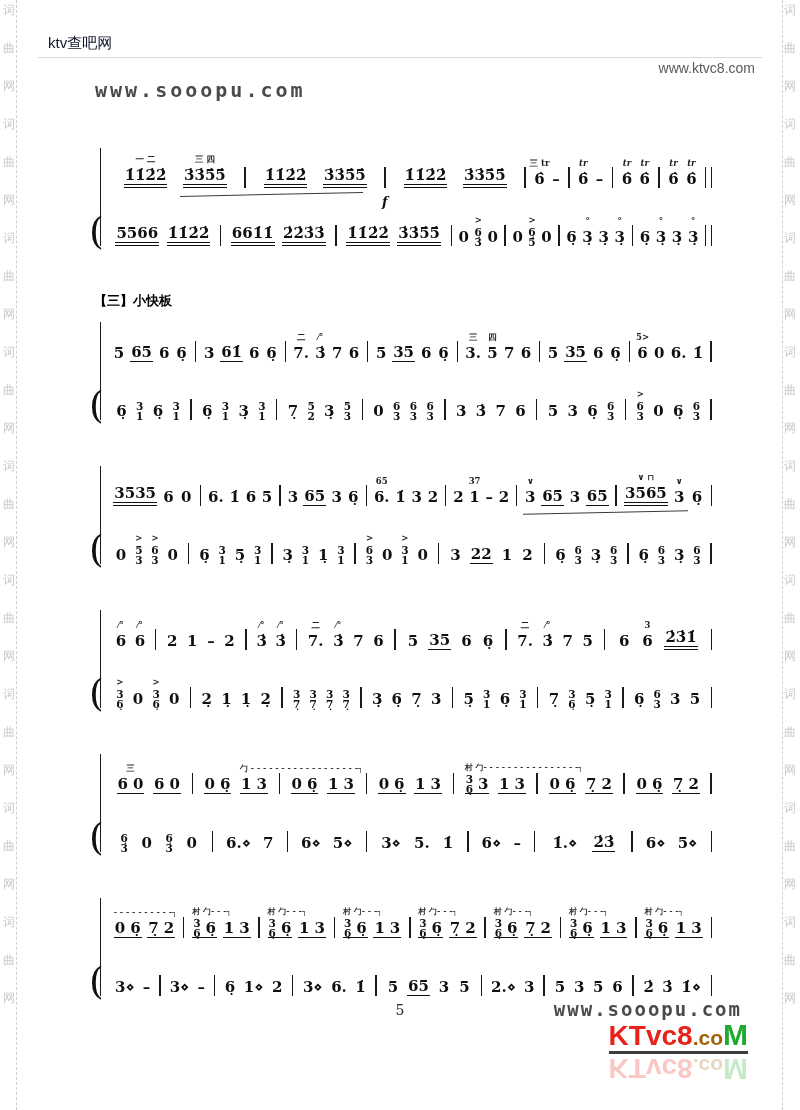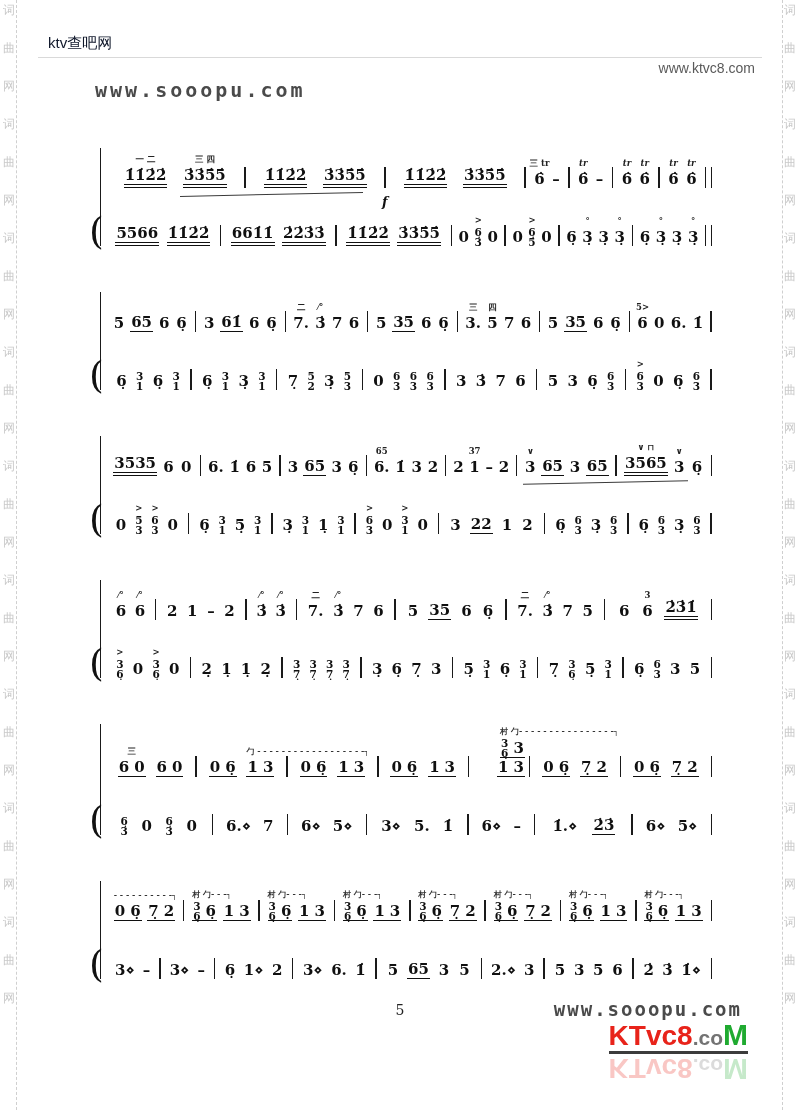--- a/index.html
+++ b/index.html
@@ -48,21 +48,21 @@
        font-size:13px;color:#111;}
   .cresc{position:absolute;border-top:1.2px solid #3a3a3a;transform:rotate(-1.2deg);}
   
   .page-num{position:absolute;left:0;right:0;top:1002px;text-align:center;
             font-family:"DejaVu Serif",serif;font-size:14px;color:#222;z-index:2;}
   .wm-bottom{position:absolute;right:58px;top:998px;font-family:"DejaVu Sans Mono",monospace;
              font-weight:700;font-size:19px;letter-spacing:2px;color:#4a4a4a;z-index:3;}
   .logo{position:absolute;right:52px;top:1020px;text-align:center;z-index:2;line-height:1;}
   .logo .txt{font-weight:700;font-family:"Liberation Sans",sans-serif;white-space:nowrap;}
   .logo .p1{color:#e8231a;font-size:28px;}
-  .logo .p2{color:#737373;font-size:21px;}
+  .logo .p2{color:#a16207;font-size:21px;}
   .logo .p3{color:#1faa30;font-size:30px;}
   .logo .line{height:3px;background:#3c3c3c;margin:1px 0 0 0;}
   .logo .refl{transform:scaleY(-1);opacity:.25;}
 </style>
 </head>
 <body>
 
 <div class="edge-col left" id="edgeL"><span class="ch">词</span><span class="ch">曲</span><span class="ch">网</span><span class="gap"></span><span class="ch">词</span><span class="ch">曲</span><span class="ch">网</span><span class="gap"></span><span class="ch">词</span><span class="ch">曲</span><span class="ch">网</span><span class="gap"></span><span class="ch">词</span><span class="ch">曲</span><span class="ch">网</span><span class="gap"></span><span class="ch">词</span><span class="ch">曲</span><span class="ch">网</span><span class="gap"></span><span class="ch">词</span><span class="ch">曲</span><span class="ch">网</span><span class="gap"></span><span class="ch">词</span><span class="ch">曲</span><span class="ch">网</span><span class="gap"></span><span class="ch">词</span><span class="ch">曲</span><span class="ch">网</span><span class="gap"></span><span class="ch">词</span><span class="ch">曲</span><span class="ch">网</span><span class="gap"></span></div>
 <div class="edge-line left"></div>
 <div class="edge-col right" id="edgeR"><span class="ch">词</span><span class="ch">曲</span><span class="ch">网</span><span class="gap"></span><span class="ch">词</span><span class="ch">曲</span><span class="ch">网</span><span class="gap"></span><span class="ch">词</span><span class="ch">曲</span><span class="ch">网</span><span class="gap"></span><span class="ch">词</span><span class="ch">曲</span><span class="ch">网</span><span class="gap"></span><span class="ch">词</span><span class="ch">曲</span><span class="ch">网</span><span class="gap"></span><span class="ch">词</span><span class="ch">曲</span><span class="ch">网</span><span class="gap"></span><span class="ch">词</span><span class="ch">曲</span><span class="ch">网</span><span class="gap"></span><span class="ch">词</span><span class="ch">曲</span><span class="ch">网</span><span class="gap"></span><span class="ch">词</span><span class="ch">曲</span><span class="ch">网</span><span class="gap"></span></div>
@@ -308,20 +308,21 @@
             <span class="nw">
               <span>3̣</span>
             </span>
           </span>
         </div>
         <div class="bar dbl"></div>
       </div>
       <div class="dyn" style="left: 46%; top: 46px;">f</div>
       <div class="cresc" style="left: 13%; width: 30%; top: 46px;"></div>
     </div>
+    <div class="prelabel">【三】小快板</div>
     <div class="sys">
       <div class="srow upper">
         <div class="cell" style="flex-grow: 5;">
           <span class="grp">
             <span class="nw">
               <span>5</span>
             </span>
           </span>
           <span class="grp">
             <span class="nw u1">
@@ -1456,21 +1457,21 @@
             </span>
           </span>
           <span class="grp">
             <span class="nw u1">
               <span>1</span>
               <span>3</span>
             </span>
           </span>
         </div>
         <div class="bar"></div>
-        <div class="cell" style="flex-grow: 4; flex-direction: column;">
+        <div class="cell" style="flex-grow: 4;">
           <span class="grp">
             <span class="mk br">村 勹- - - - - - - - - - - - - - - -┐</span>
             <span class="nw u1">
               <span class="chord">
                 <span>3</span>
                 <span>6̣</span>
               </span>
               <span>3</span>
             </span>
           </span>

